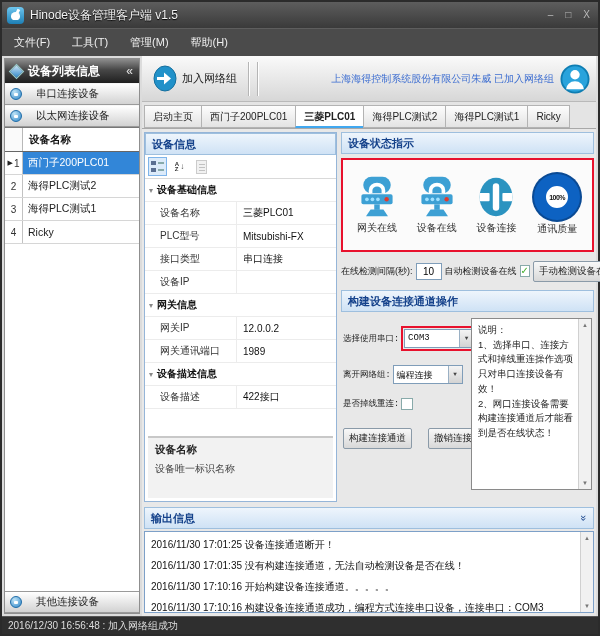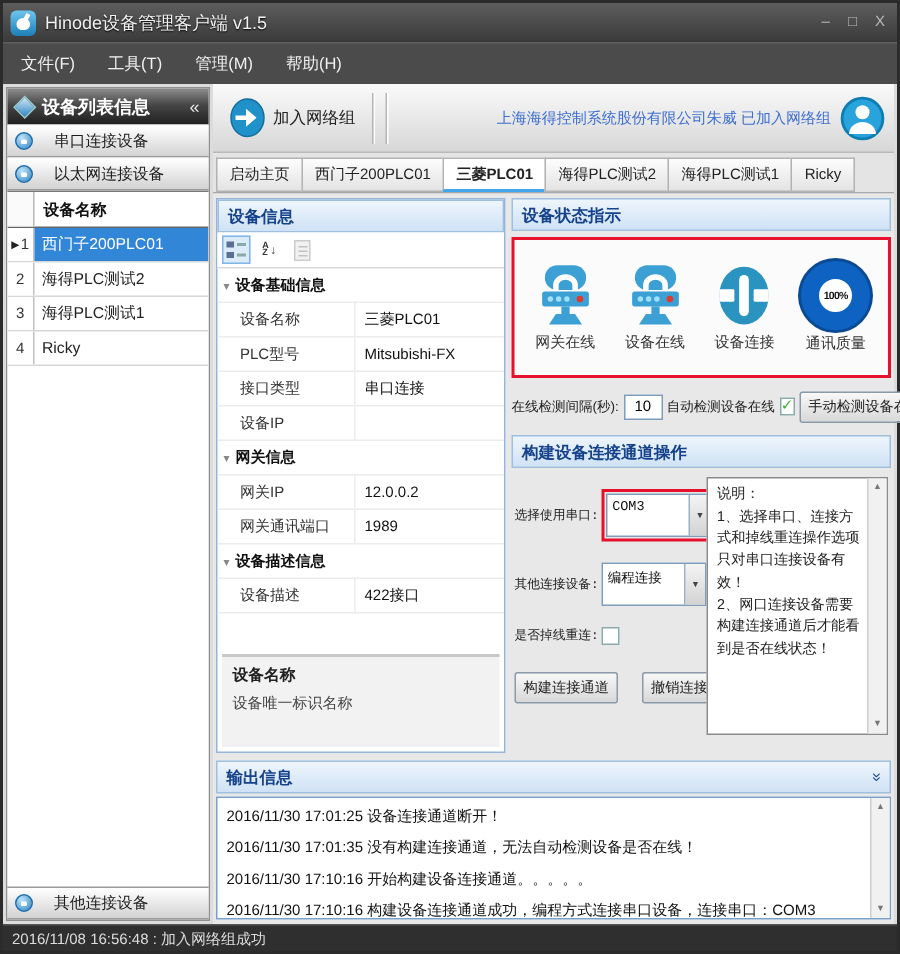--- a/index.html
+++ b/index.html
@@ -105,21 +105,21 @@
   .interval-input { width:26px; height:17px; border:1px solid #7f9db9; font-size:10px; text-align:center; font-family:inherit; }
   .checkbox { width:12px; height:12px; border:1px solid #8aa; background:#fff; display:flex; align-items:center; justify-content:center; }
   .checkbox span { font-size:10px; font-weight:bold; color:#3fae29; line-height:10px; }
   .btn { background:linear-gradient(#f8f8f8,#d8d8d8); border:1px solid #8a9aa8; border-radius:2px; font-size:9.5px; color:#222; padding:3px 5px; font-family:inherit; white-space:nowrap; }
 
   .channel-header { margin-top:7px; }
   .channel-body { position:relative; height:196px; }
   .form-col { position:absolute; left:2px; top:0; width:134px; }
   .frow { display:flex; align-items:center; margin-top:14px; white-space:nowrap;font-family:Liberation Mono, monospace; }
   .frow label { font-size:8.5px; color:#222; margin-right:2px; }
-  .combo { display:flex; width:70px; height:29px; border:1px solid #7f9db9; background:#fff; }
+  .combo { display:flex; width:70px; height:19px; border:1px solid #7f9db9; background:#fff; }
   .combo .cv { flex:1; font-size:9px; color:#111; padding:3px 0 0 3px; overflow:hidden; white-space:nowrap; }
   .combo .cb { width:14px; background:linear-gradient(#f4f4f4,#d3d3d3); border-left:1px solid #9ab0c4; display:flex; align-items:center; justify-content:center; }
   .combo .cb span { font-size:6px; color:#444; }
   .red-wrap { border:2px solid #e8112d; padding:1px; display:inline-block; }
   .btn-row { margin-top:18px; display:flex; gap:16px; }
   .notes-box { position:absolute; top:6px; right:2px; width:121px; height:172px; background:#fff; border:1px solid #8a8a8a; padding:4px 17px 9px 6px; }
   .notes-box p { font-size:9.5px; color:#222; line-height:1.55; }
   .vscroll { position:absolute; right:0; top:0; bottom:0; width:13px; background:#f1f1f1; border-left:1px solid #d0d0d0; }
   .vscroll .sa { position:absolute; left:0; right:0; text-align:center; font-size:6px; color:#777; }
   .vscroll .sa.up { top:3px; }
@@ -393,21 +393,21 @@
                 <div class="red-wrap">
                   <div class="combo">
                     <div class="cv">COM3</div>
                     <div class="cb">
                         <span>▼</span>
                       </div>
                   </div>
                 </div>
               </div>
               <div class="frow">
-                <label>其他连接设备:</label>
+                <label>离开网络组:</label>
                 <div class="combo">
                   <div class="cv">编程连接</div>
                   <div class="cb">
                       <span>▼</span>
                     </div>
                 </div>
               </div>
               <div class="frow">
                 <label>是否掉线重连:</label>
                 <div class="checkbox"></div>
@@ -444,16 +444,16 @@
               <span class="sa down">▼</span>
             </div>
           </div>
         </div>
 
       </div>
     </div>
   </div>
 
   <div class="statusbar">
-    <span>2016/11/08 16:56:48  : 加入网络组成功</span>
+    <span>2016/12/30 16:56:48  : 加入网络组成功</span>
   </div>
 
 </div>
 
 </body></html>

